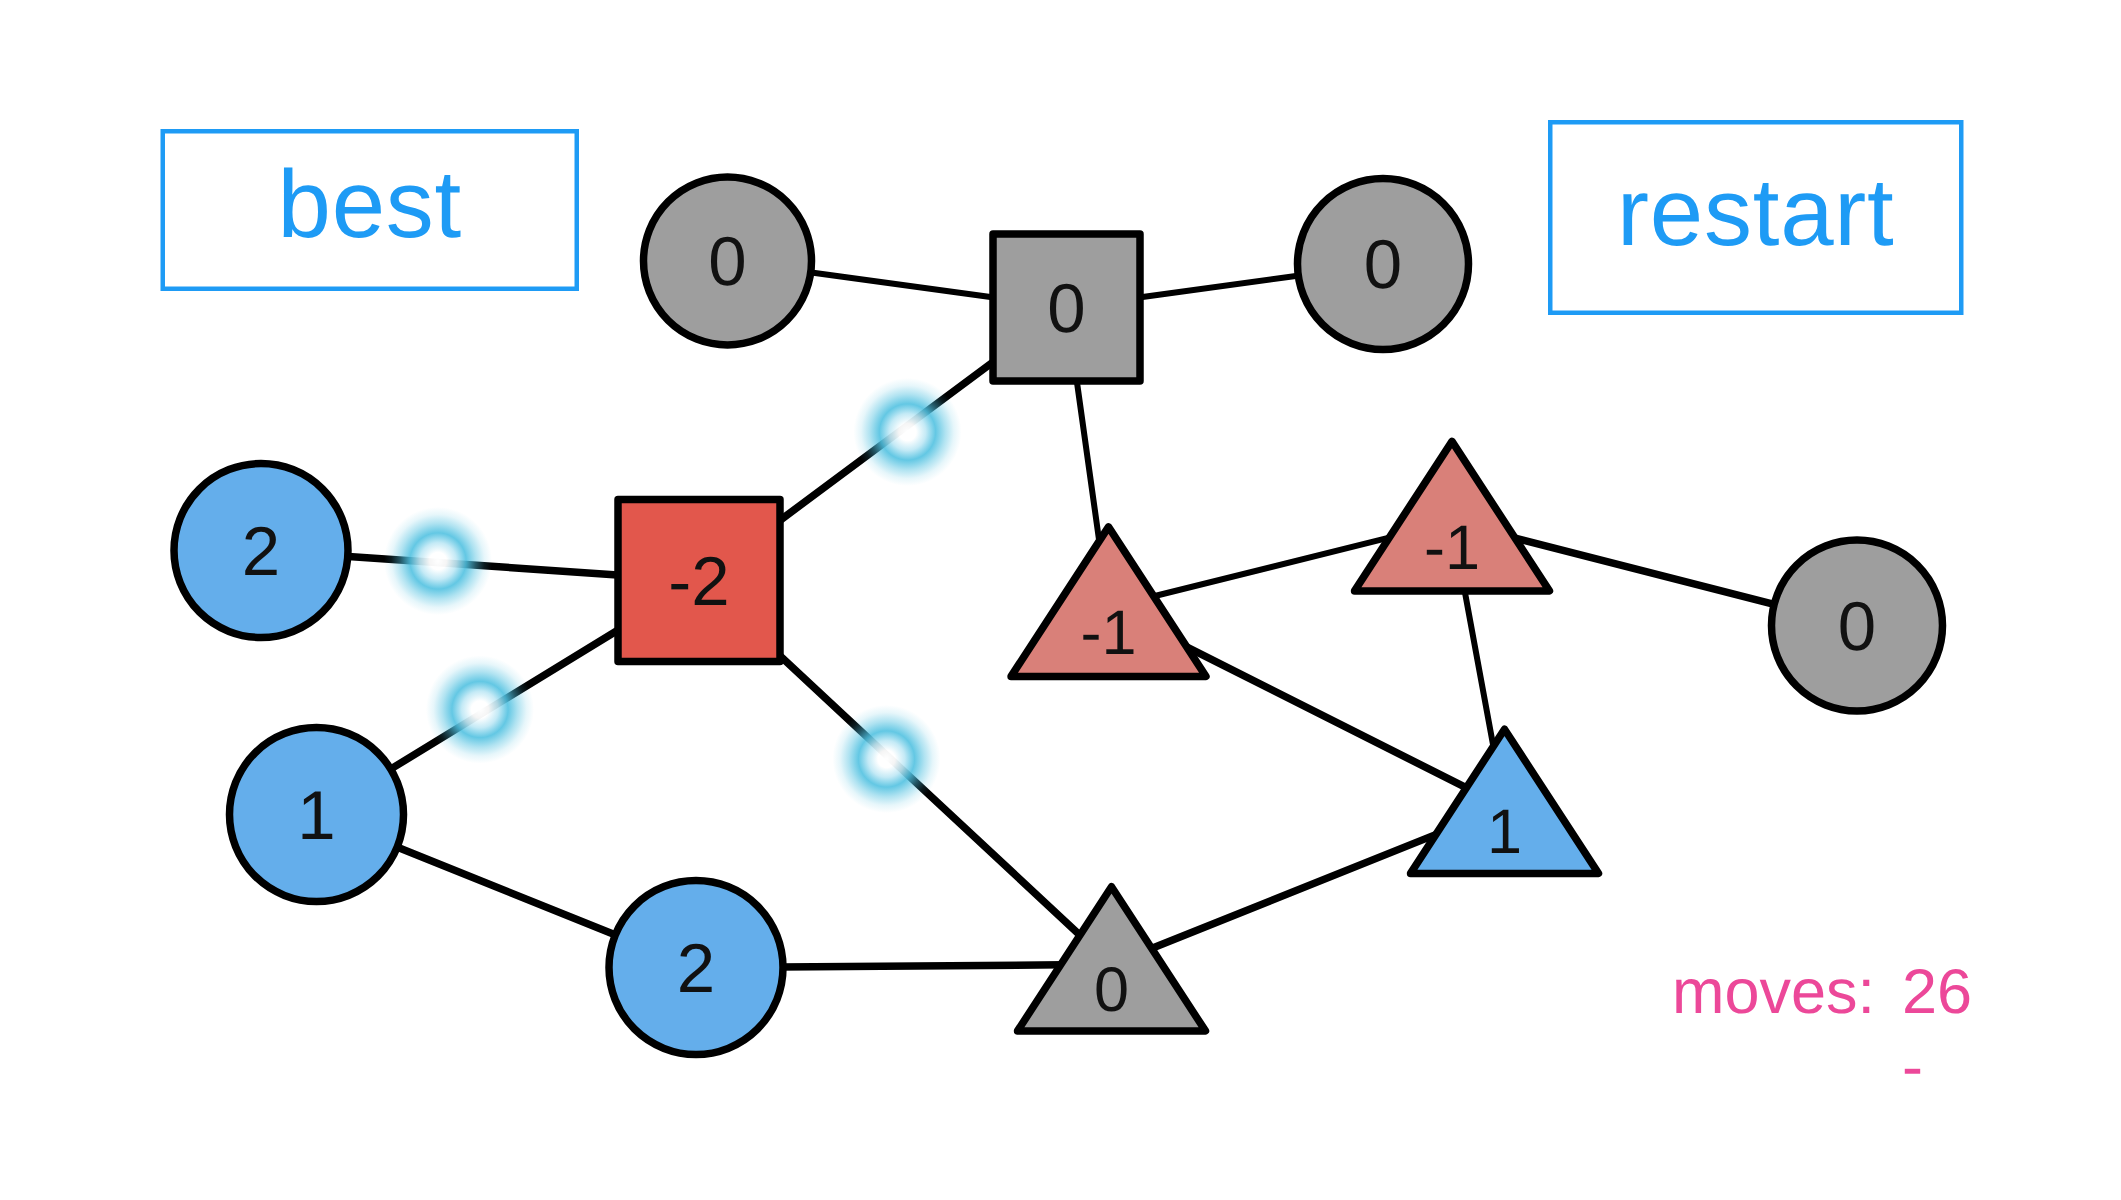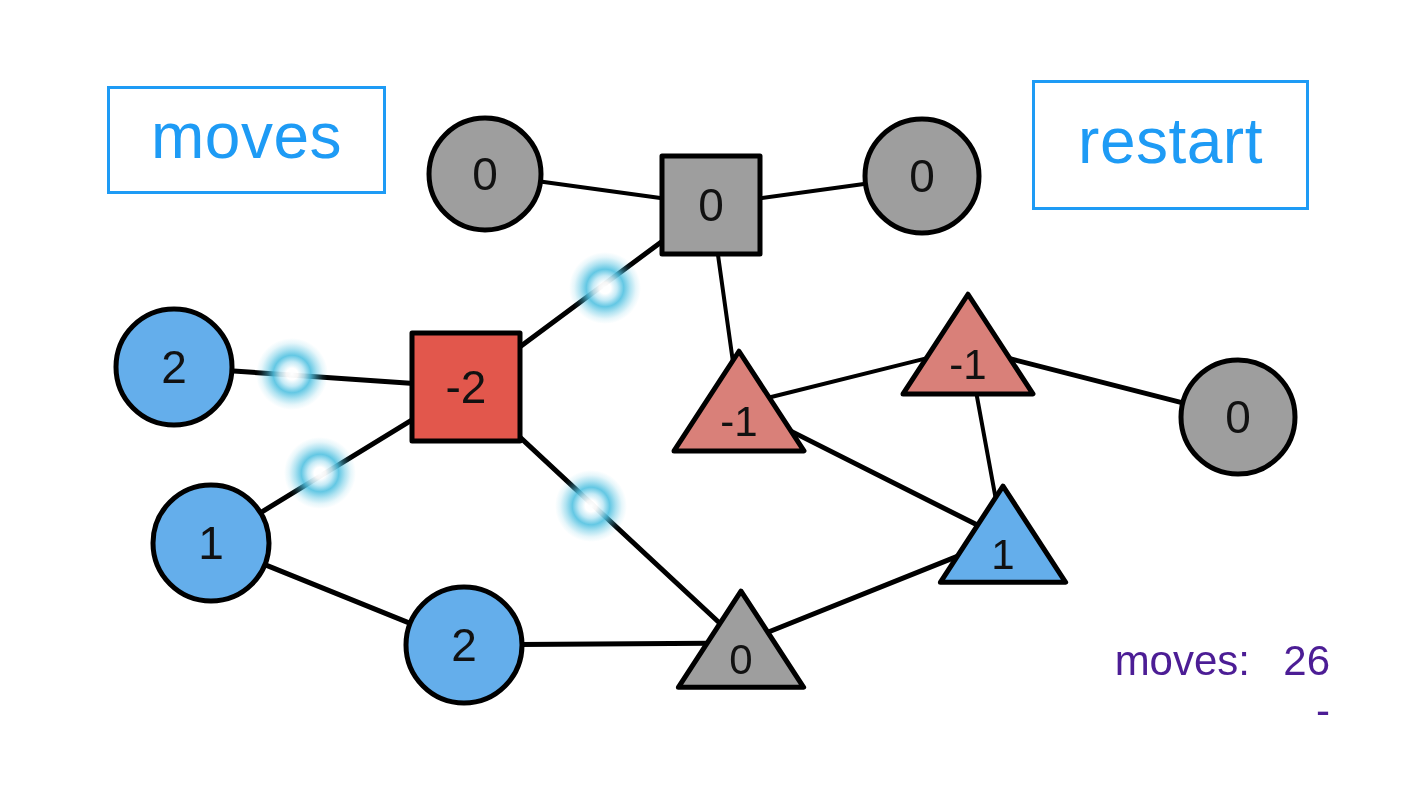--- a/index.html
+++ b/index.html
@@ -51,35 +51,35 @@
   #restart-button {
     left: 1032px;
     top: 80px;
     width: 277px;
     height: 130px;
   }
   #score-panel {
     position: absolute;
     right: 84px;
     top: 636px;
-    color: #4c1d95;
+    color: #ec4899;
     font-family: "Liberation Sans", sans-serif;
     font-size: 42px;
     line-height: 1.18;
     text-align: right;
     user-select: none;
   }
   .score-row {
     display: flex;
     justify-content: flex-end;
     align-items: baseline;
     white-space: nowrap;
   }
   .score-label { margin-right: 18px; }
-  .score-value { min-width: 62px; text-align: right; }
+  .score-value { min-width: 62px; text-align: left; }
   .node-label {
     font-family: "Liberation Sans", sans-serif;
     font-weight: 400;
     fill: #111111;
     text-anchor: middle;
     dominant-baseline: central;
     user-select: none;
     pointer-events: none;
   }
   .edge-line {
@@ -176,21 +176,21 @@
         </g>
       </g>
     <g id="orbs-layer">
         <circle cx="605" cy="288" r="36" fill="url(#orbGradient)"></circle>
         <circle cx="292" cy="374" r="36" fill="url(#orbGradient)"></circle>
         <circle cx="320" cy="473" r="36" fill="url(#orbGradient)"></circle>
         <circle cx="591" cy="506" r="36" fill="url(#orbGradient)"></circle>
       </g>
   </svg>
 
-  <div class="hud-button" id="menu-button">moves</div>
+  <div class="hud-button" id="menu-button">best</div>
   <div class="hud-button" id="restart-button">restart</div>
 
   <div id="score-panel">
     <div class="score-row">
       <span class="score-label">moves:</span>
       <span class="score-value">26</span>
     </div>
     <div class="score-row">
       <span class="score-value">-</span>
     </div>

